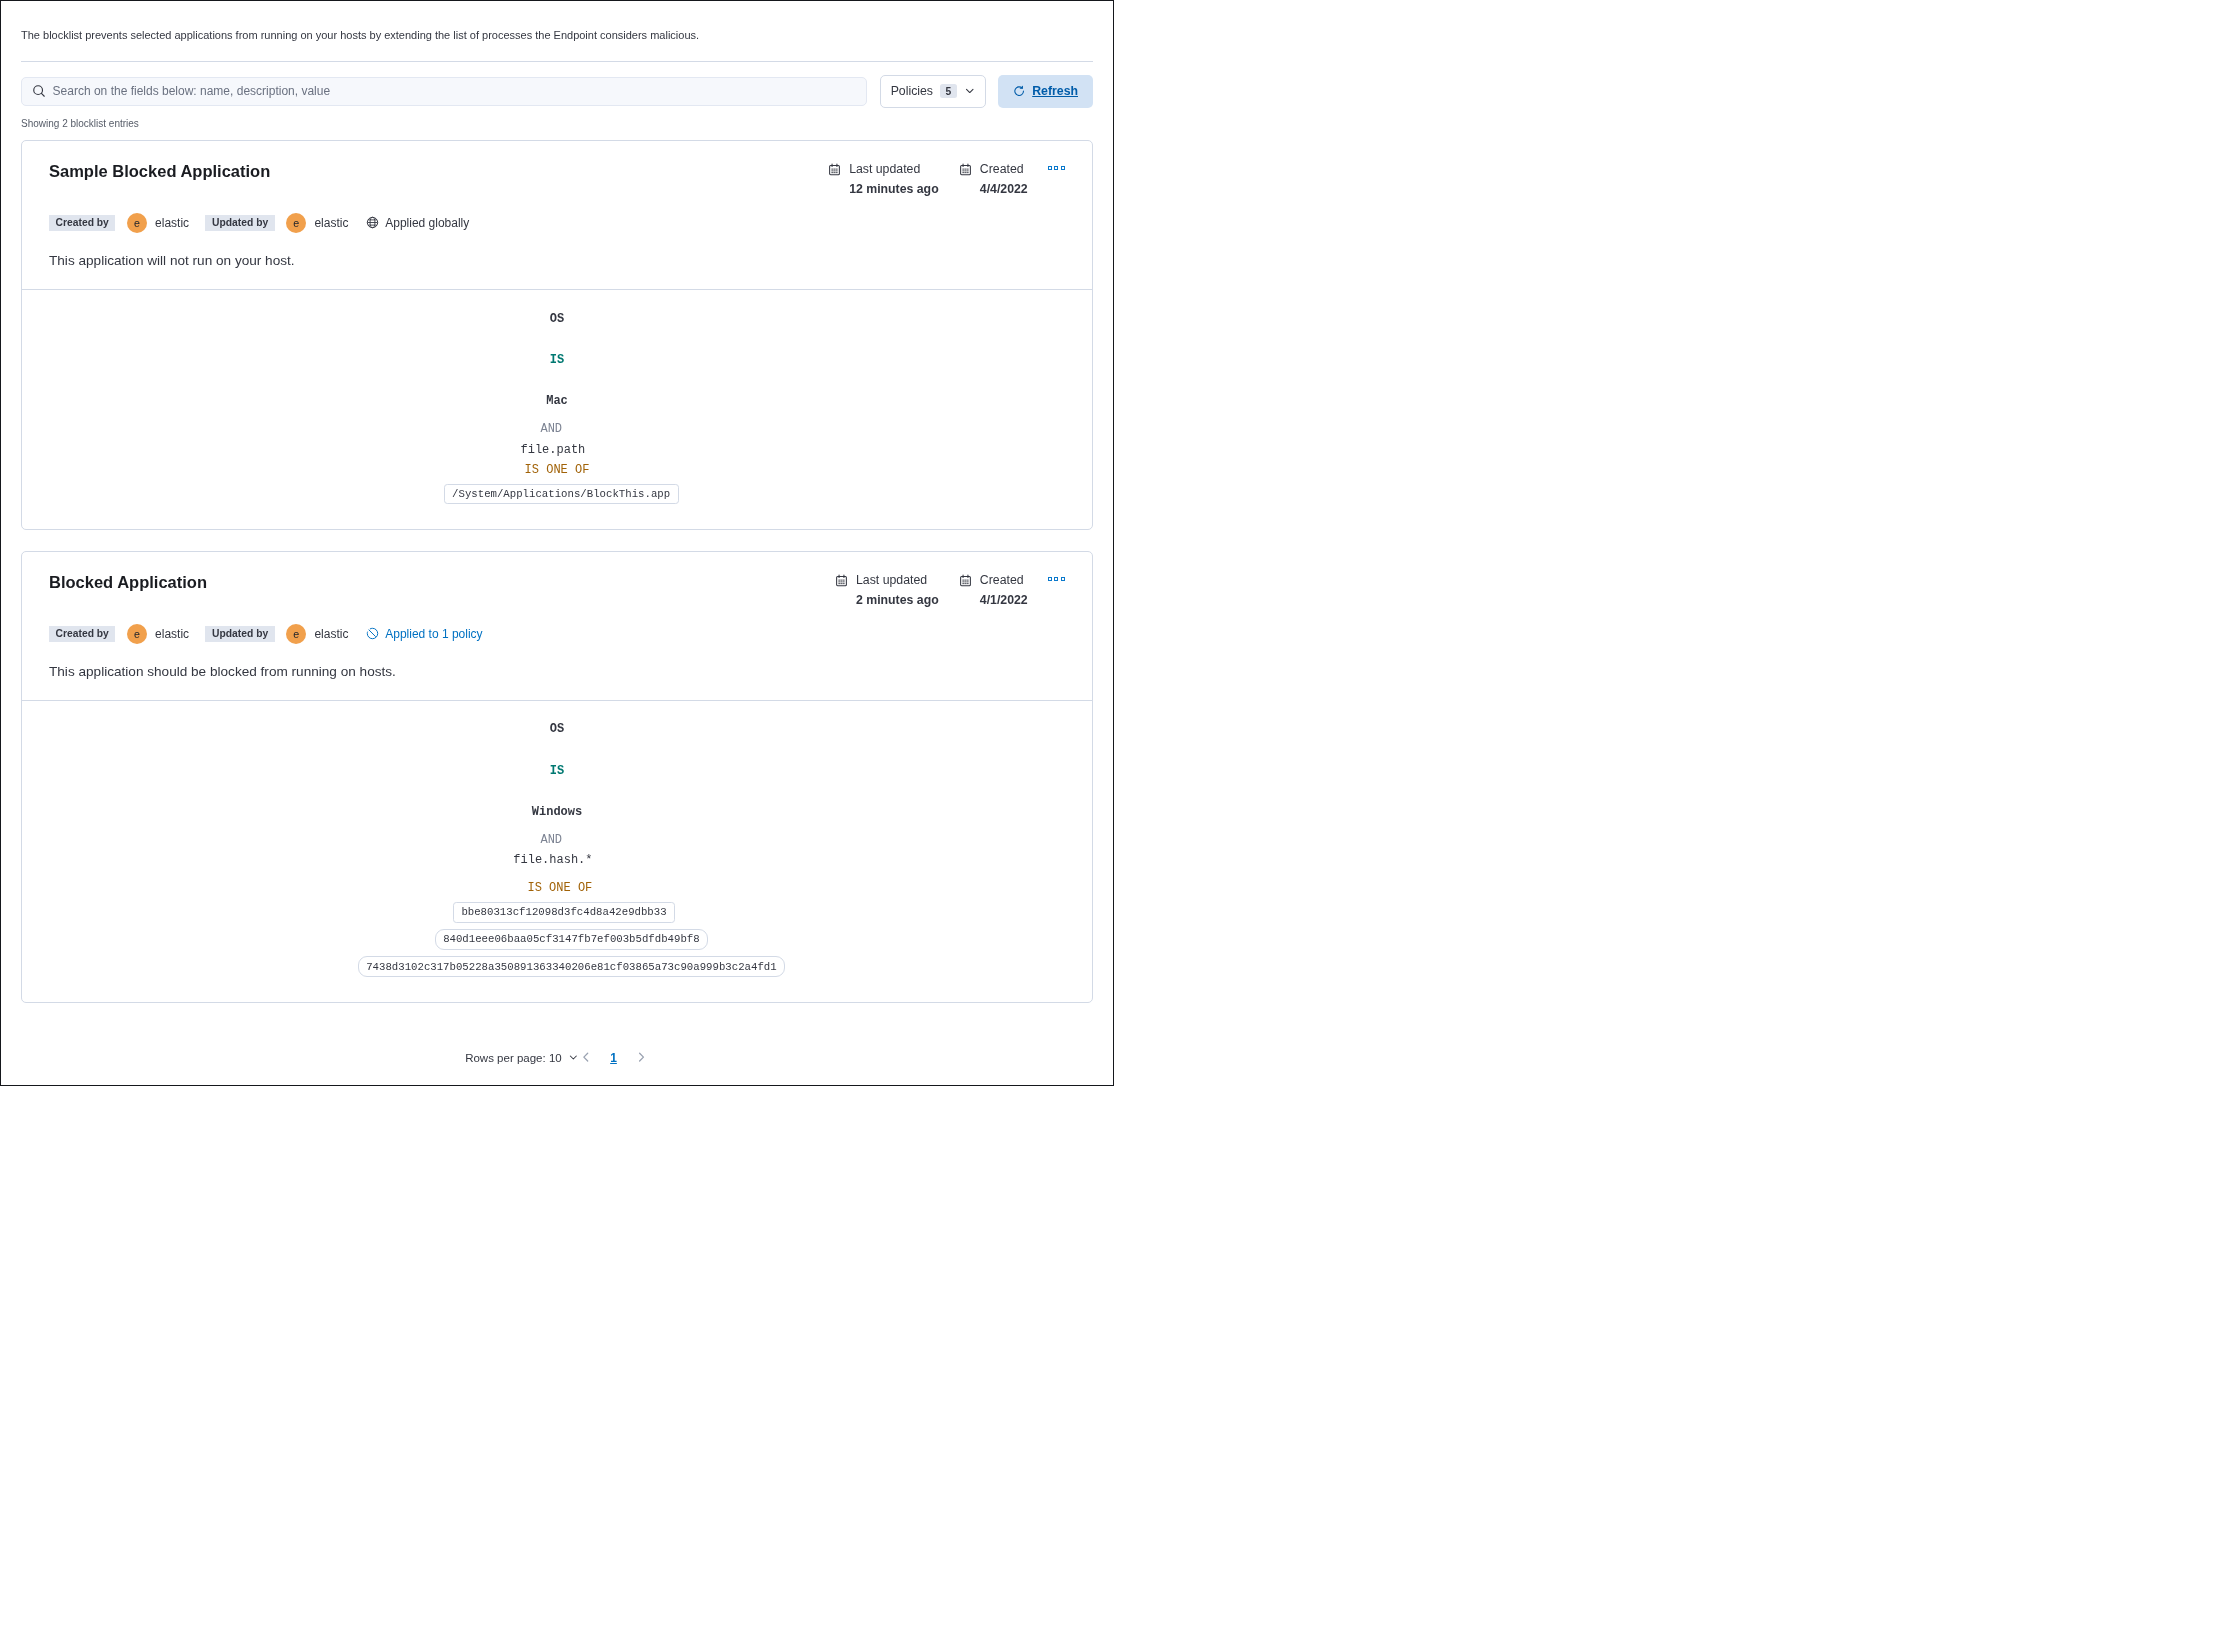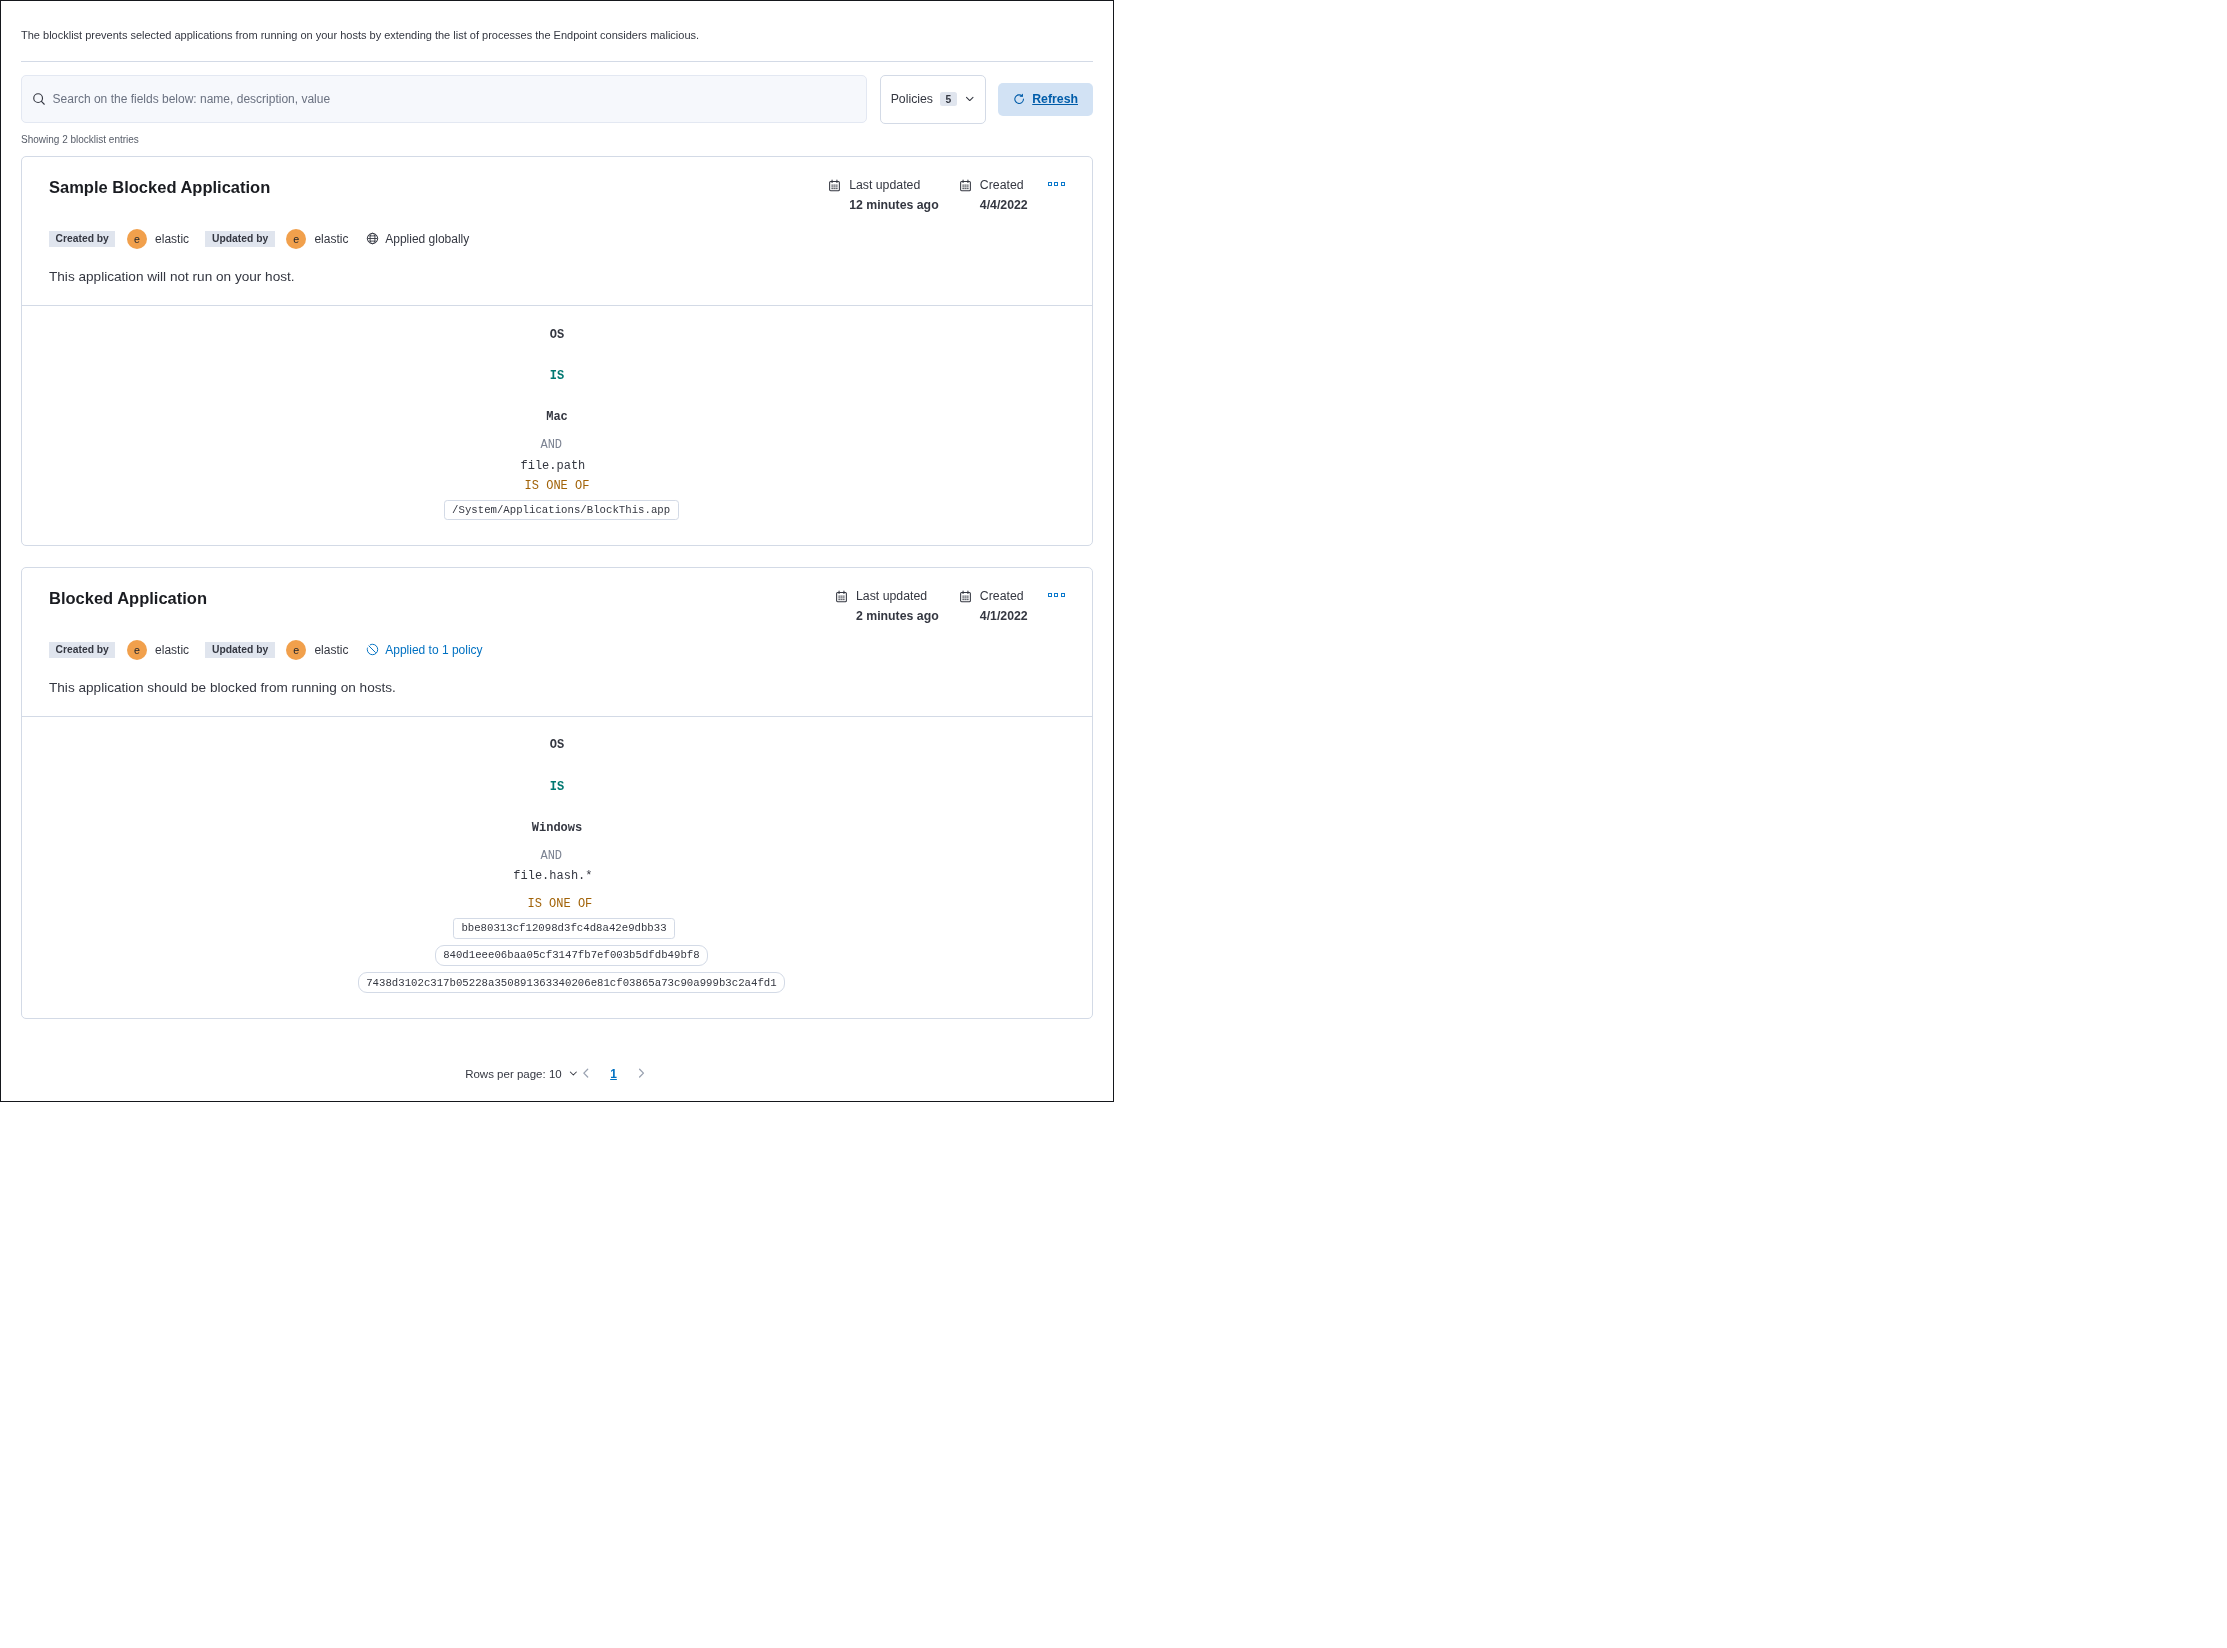--- a/index.html
+++ b/index.html
@@ -30,33 +30,33 @@
   }
   .page-description {
     margin-top: 10px; font-size: 11px; line-height: 1.72; color: #343741;
     max-width: 716px;
   }
   .rule { border: none; border-top: 0.8px solid #d3dae6; margin-top: 16.5px; }
 
   
   .toolbar { display: flex; gap: 12.3px; margin-top: 12.3px; align-items: center; }
   .search-box {
-    flex: 1; height: 48px; display: flex; align-items: center; gap: 6.6px;
+    flex: 1; height: 29px; display: flex; align-items: center; gap: 6.6px;
     background: #f6f8fc; border: 0.8px solid #e3e8f2; border-radius: 5px;
     padding: 0 10px;
   }
   .search-box input {
     flex: 1; border: none; outline: none; background: transparent;
     font-size: 12px; color: #343741; font-family: inherit;
   }
   .search-box input::placeholder { color: #6a7180; }
   .btn-policies {
     display: inline-flex; align-items: center; gap: 6.6px; cursor: pointer;
     background: #fff; border: 0.8px solid #d3dae6; border-radius: 5px;
-    height: 49px; padding: 0 10px; font-size: 12.3px; color: #343741; font-family: inherit;
+    height: 33px; padding: 0 10px; font-size: 12.3px; color: #343741; font-family: inherit;
   }
   .count-badge {
     background: #e0e5ee; border-radius: 2.5px; font-size: 10.3px; font-weight: 600;
     padding: 1.6px 5.8px; color: #343741;
   }
   .btn-refresh {
     display: inline-flex; align-items: center; gap: 6.6px; cursor: pointer;
     background: #d2e2f4; border: none; border-radius: 5px;
     height: 33px; padding: 0 15px; font-size: 12.3px; font-weight: 600;
     color: #005ca9; text-decoration: underline; font-family: inherit;

